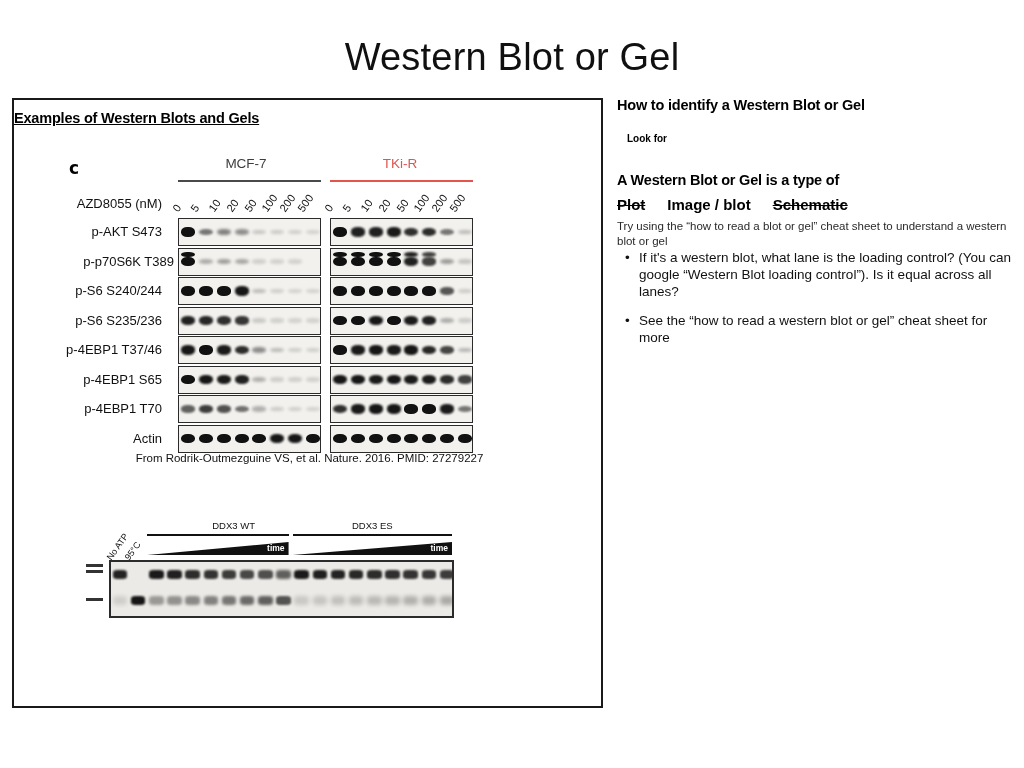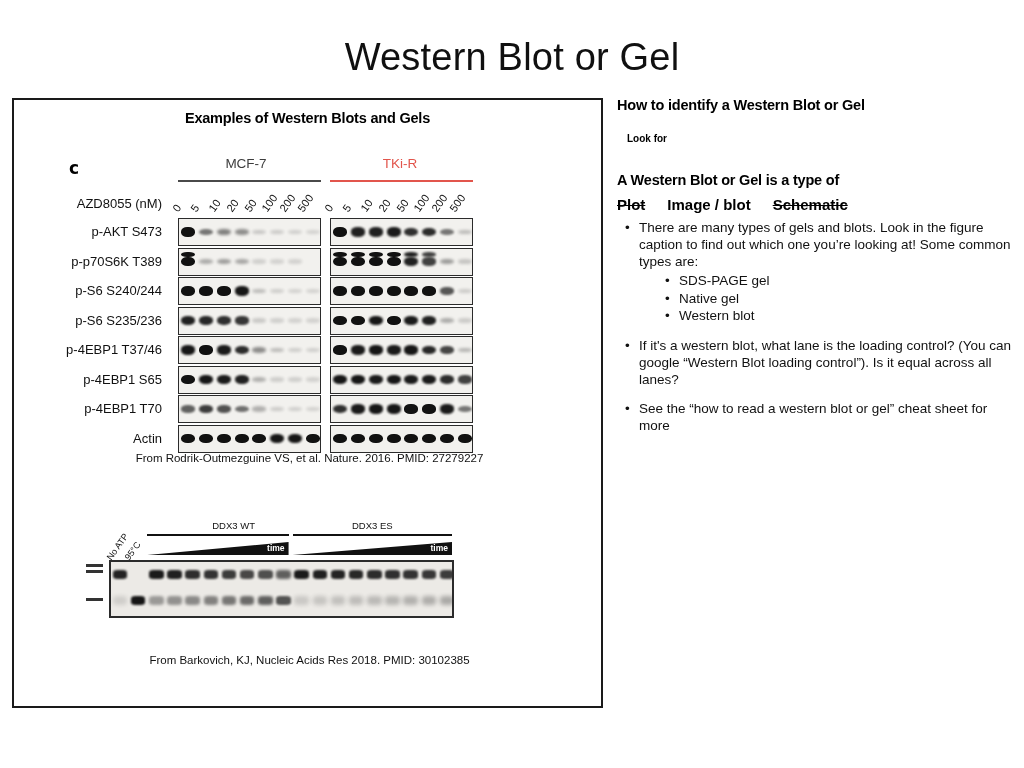--- a/index.html
+++ b/index.html
@@ -14,22 +14,22 @@
     font-size:38px;font-weight:400;letter-spacing:.2px;color:#101010;
     font-family:"Liberation Sans", sans-serif;
   }
 
   
   #figure-panel{
     position:absolute;left:12px;top:98px;width:591px;height:610px;
     border:2px solid #1a1a1a;background:#fff;box-sizing:border-box;
   }
   #figure-panel-title{
-    position:absolute;left:0;top:10px;width:100%;text-align:center;
-    font-size:14.5px;font-weight:bold;letter-spacing:-.2px;
+    position:absolute;left:0;top:10px;width:100%;text-align:left;
+    font-size:14.5px;font-weight:bold;letter-spacing:-.2px;text-decoration:underline;
   }
 
   
   #blot-figure{position:absolute;left:0;top:44px;width:591px;height:340px;}
   #panel-letter{
     position:absolute;left:55px;top:14px;font-size:17px;font-weight:bold;
     font-family:"DejaVu Sans", sans-serif;
   }
 
   .grp-head{
@@ -164,21 +164,21 @@
         <span class="dose" style="left: 37.75px;">10</span>
         <span class="dose" style="left: 55.625px;">20</span>
         <span class="dose" style="left: 73.5px;">50</span>
         <span class="dose" style="left: 91.375px;">100</span>
         <span class="dose" style="left: 109.25px;">200</span>
         <span class="dose" style="left: 127.125px;">500</span>
       </div>
 
     <div id="row-labels">
         <div class="row-label" style="top: 81px;">p-AKT S473</div>
-        <div class="row-label" style="top: 110.5px;">p-p70S6K T389</div>
+        <div class="row-label" style="top: 110.5px; padding-left: 12px;">p-p70S6K T389</div>
         <div class="row-label" style="top: 140px;">p-S6 S240/244</div>
         <div class="row-label" style="top: 169.5px;">p-S6 S235/236</div>
         <div class="row-label" style="top: 199px;">p-4EBP1 T37/46</div>
         <div class="row-label" style="top: 228.5px;">p-4EBP1 S65</div>
         <div class="row-label" style="top: 258px;">p-4EBP1 T70</div>
         <div class="row-label" style="top: 287.5px;">Actin</div>
       </div>
     <div id="blot-boxes">
         <div class="blot-box" style="left: 164px; top: 74px; width: 143px; height: 28px;">
           <div class="band" style="left: 1.96625px; top: 8px; width: 13.9425px; height: 10px; opacity: 1; filter: blur(0.7px);"></div>
@@ -407,39 +407,34 @@
         <div class="gel-band" style="left: 310.5px; top: 34px; width: 14.5263px; height: 9px; opacity: 0.284; filter: blur(1.92px);"></div>
         <div class="gel-band" style="left: 328.658px; top: 34px; width: 14.5263px; height: 9px; opacity: 0.3024; filter: blur(1.89px);"></div>
       </div>
     <div id="gel-markers">
         <div class="marker" style="left: 72px; top: 52px;"></div>
         <div class="marker" style="left: 72px; top: 58px;"></div>
         <div class="marker" style="left: 72px; top: 86px;"></div>
       </div>
   </div>
 
-  <div class="caption" id="caption-2">From Barkovich, KJ, Nucleic Acids Res 2018. PMID: 30102385</div>
 </div>
 
 <div id="right-col">
 
   <div class="h-main">How to identify a Western Blot or Gel</div>
 
   <div class="h-sub">Look for</div>
 
 
   <div class="h-type">A Western Blot or Gel is a type of</div>
   <div id="type-options">
       <span class="struck">Plot</span>
       <span class="chosen">Image / blot</span>
       <span class="struck">Schematic</span>
     </div>
+  <div id="type-hint">Try using the “how to read a blot or gel” cheat sheet to understand a western blot or gel</div>
 
   <ul class="bullets" id="key-bullets">
-      <li><span>There are many types of gels and blots. Look in the figure caption to find out which one you’re looking at! Some common types are:</span><ul class="sub">
-          <li>SDS-PAGE gel</li>
-          <li>Native gel</li>
-          <li>Western blot</li>
-        </ul></li>
       <li><span>If it's a western blot, what lane is the loading control? (You can google “Western Blot loading control”). Is it equal across all lanes?</span></li>
       <li><span>See the “how to read a western blot or gel” cheat sheet for more</span></li>
     </ul>
 </div>
 
 </body></html>

